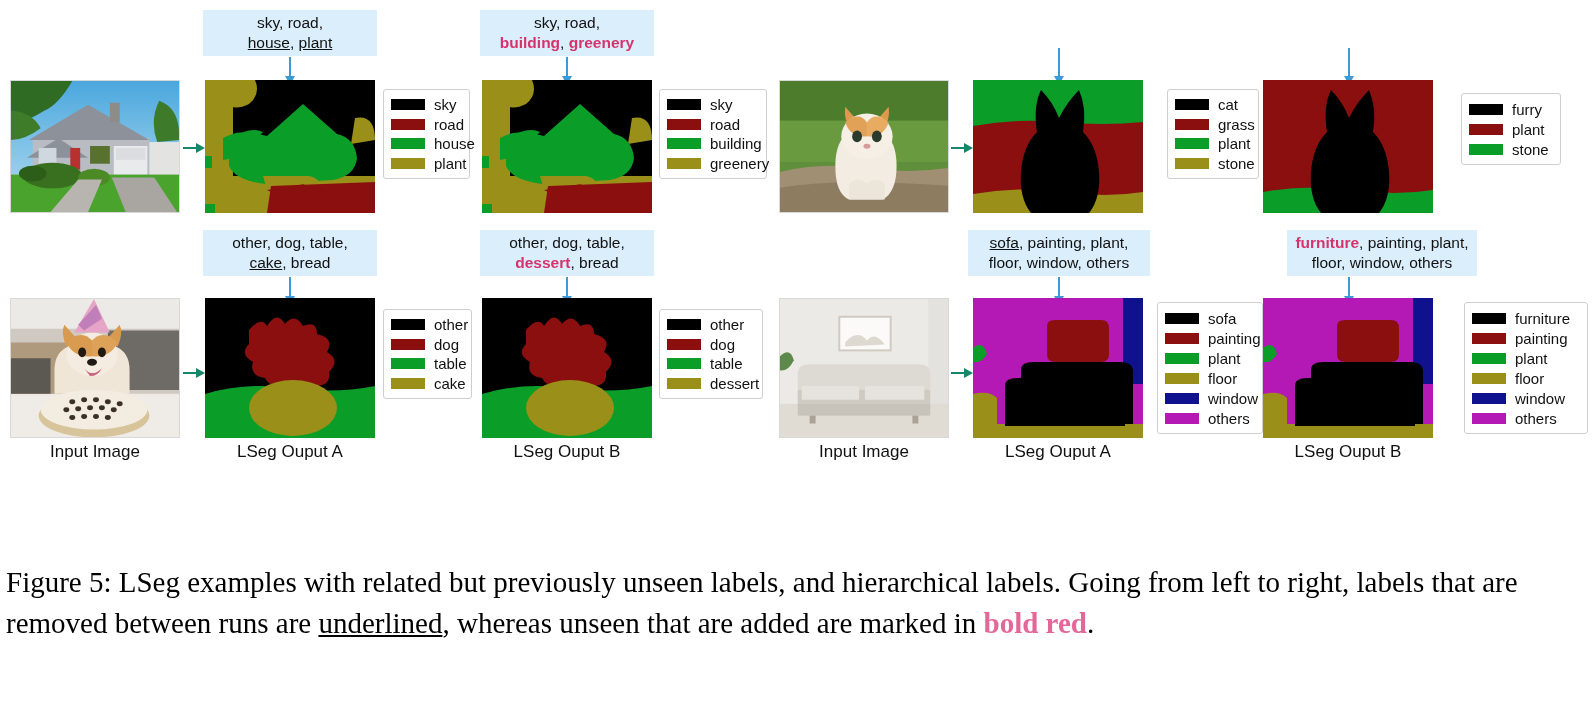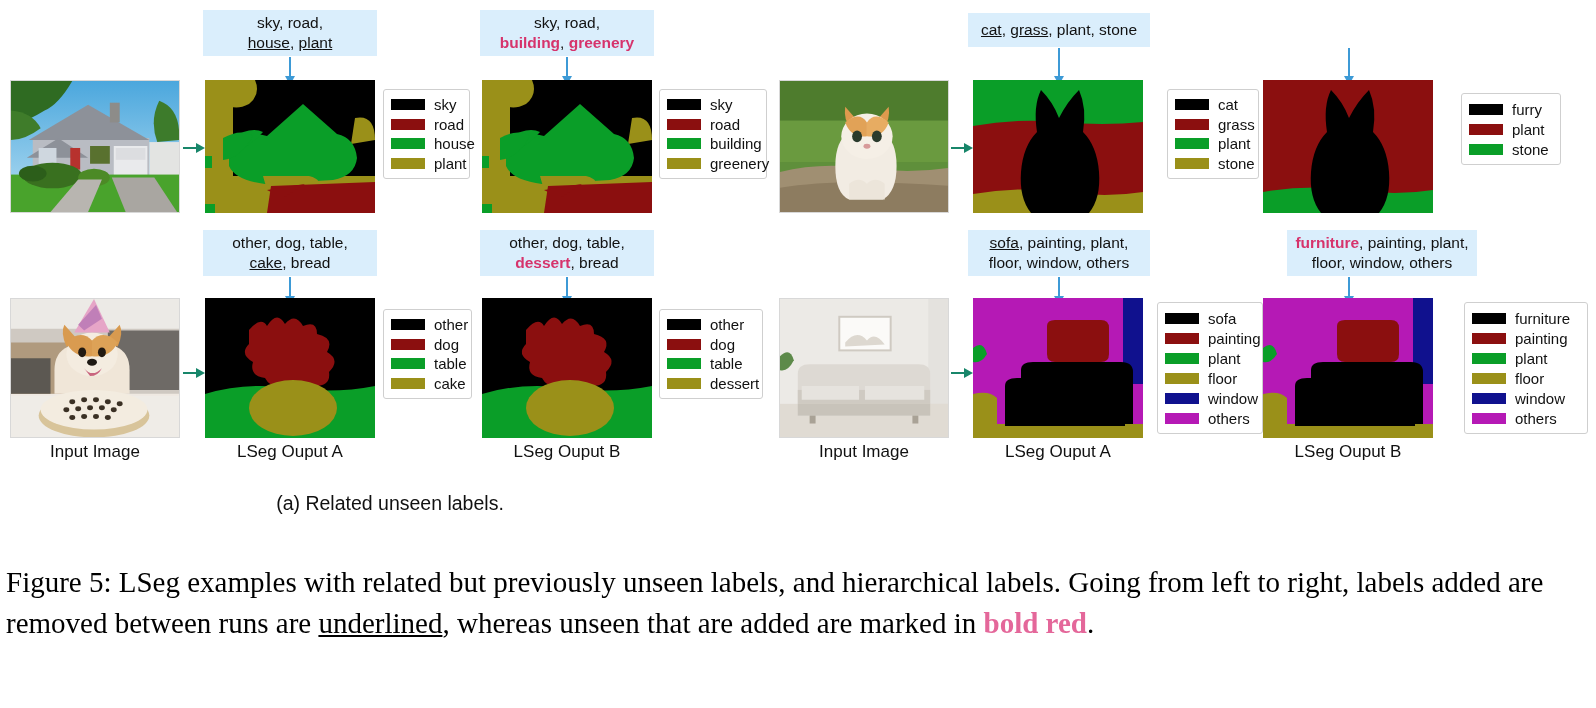--- a/index.html
+++ b/index.html
@@ -74,23 +74,20 @@
   <div class="prompt" style="left:203px;top:10px;width:174px;height:46px;">
       <div><span>sky</span><span>, </span><span>road</span><span>,</span><br><span class="tok-rm">house</span><span>, </span><span class="tok-rm">plant</span></div>
     </div>
   <div class="arrow-down" style="left:289px;top:57px;height:20px;"></div>
 
   <div class="prompt" style="left:480px;top:10px;width:174px;height:46px;">
       <div><span>sky</span><span>, </span><span>road</span><span>,</span><br><span class="tok-add">building</span><span>, </span><span class="tok-add">greenery</span></div>
     </div>
   <div class="arrow-down" style="left:566px;top:57px;height:20px;"></div>
 
-  <div class="prompt" style="left:968px;top:13px;width:182px;height:34px;">
-      <div><span class="tok-rm">cat</span><span>, </span><span class="tok-rm">grass</span><span>, </span><span>plant</span><span>, </span><span>stone</span></div>
-    </div>
   <div class="arrow-down" style="left:1058px;top:48px;height:29px;"></div>
 
   <div class="arrow-down" style="left:1348px;top:48px;height:29px;"></div>
 
   <div class="photo" style="left:10px;top:80px;width:170px;height:133px;">
     <svg viewBox="0 0 170 133" preserveAspectRatio="none" style="display:block;width:100%;height:100%;">
       <defs>
         <linearGradient id="skyg" x1="0" y1="0" x2="0" y2="1">
           <stop offset="0" stop-color="#4ba7dd"></stop>
             <stop offset="1" stop-color="#b7dff3"></stop>
@@ -501,19 +498,18 @@
     </div>
 
   <div class="col-caption" style="left:10px;top:442px;width:170px;">Input Image</div>
   <div class="col-caption" style="left:205px;top:442px;width:170px;">LSeg Ouput A</div>
   <div class="col-caption" style="left:482px;top:442px;width:170px;">LSeg Ouput B</div>
 
   <div class="col-caption" style="left:779px;top:442px;width:170px;">Input Image</div>
   <div class="col-caption" style="left:973px;top:442px;width:170px;">LSeg Ouput A</div>
   <div class="col-caption" style="left:1263px;top:442px;width:170px;">LSeg Ouput B</div>
 
-  <div class="sub-caption" style="left:60px;top:492px;width:660px;">(a) Related unseen labels.</div>
 
   <div class="fig-caption">
-    <span>Figure 5: LSeg examples with related but previously unseen labels, and hierarchical labels. Going from left to right, labels added are removed between runs are </span><span class="u">underlined</span><span>, whereas unseen that are added are marked in </span><span class="boldred">bold red</span><span>.</span>
+    <span>Figure 5: LSeg examples with related but previously unseen labels, and hierarchical labels. Going from left to right, labels that are removed between runs are </span><span class="u">underlined</span><span>, whereas unseen that are added are marked in </span><span class="boldred">bold red</span><span>.</span>
   </div>
 
 </div>
 
 </body></html>

